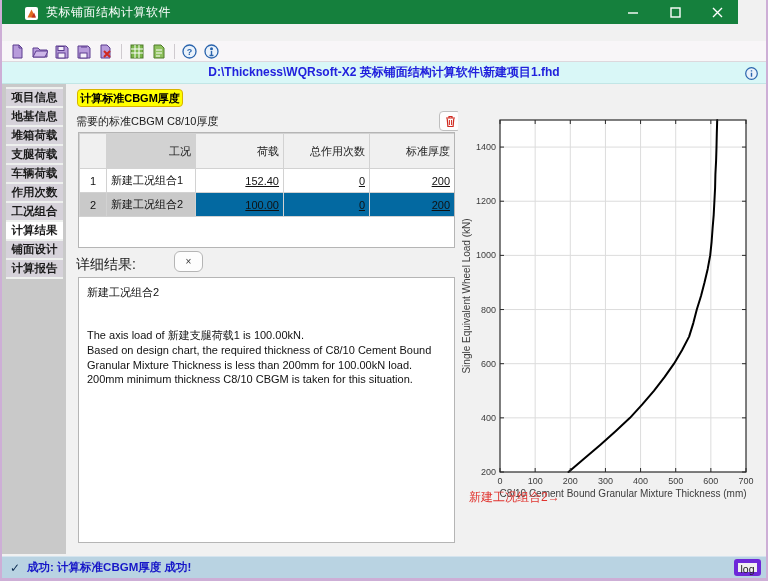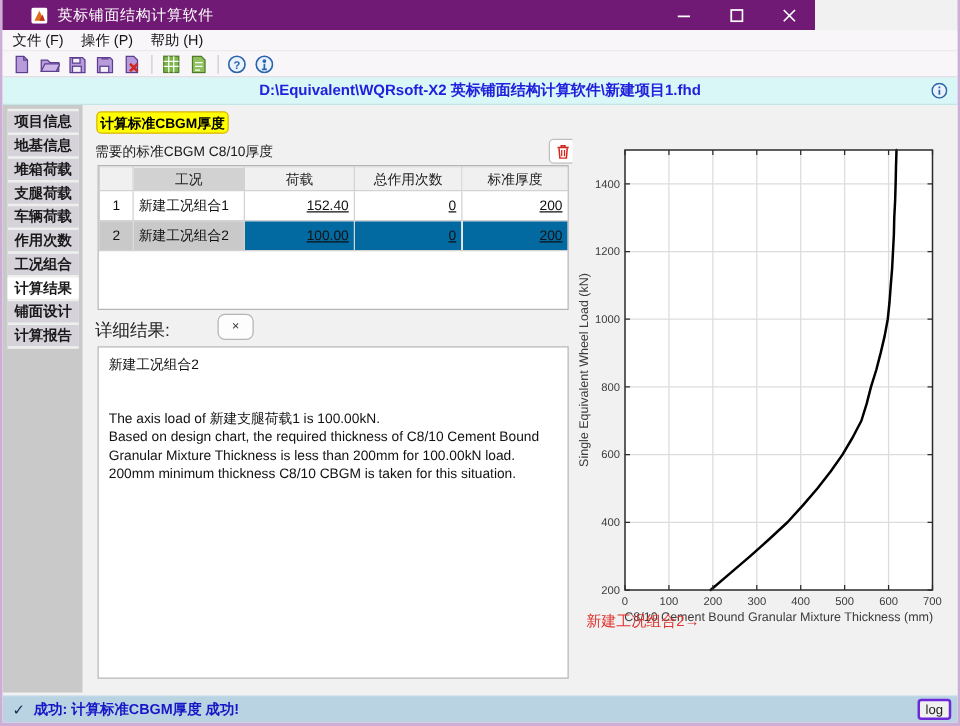--- a/index.html
+++ b/index.html
@@ -1,19 +1,19 @@
 <!DOCTYPE html>
 <html><head>
 <meta charset="utf-8">
 <style>
   html,body{margin:0;padding:0;background:#888;font-family:"Liberation Sans","DejaVu Sans",sans-serif;}
   .window{position:relative;width:768px;height:581px;background:#f1f1f1;overflow:hidden;box-sizing:border-box;
           border-left:2px solid #cdaed6;border-right:2px solid #cdaed6;border-bottom:3px solid #cdaed6;}
   
-  .titlebar{position:absolute;left:-2px;top:0;width:652px;height:24px;background:#701a75;display:flex;align-items:center;}
+  .titlebar{position:absolute;left:-2px;top:0;width:738px;height:24px;background:#15803d;display:flex;align-items:center;}
   .app-icon{width:13px;height:13px;margin-left:25px;display:inline-block;}
   .title{color:#fff;font-size:12px;margin-left:8px;letter-spacing:.5px;}
   .win-controls{margin-left:auto;display:flex;height:100%;}
   .win-btn{width:42px;height:100%;display:flex;align-items:center;justify-content:center;color:#fff;}
   
   .menubar{position:absolute;left:0;top:24px;width:764px;height:17px;background:#f8f6f8;display:flex;align-items:center;padding-left:8px;box-sizing:border-box;border-bottom:1px solid #eceaec;}
   .menu-item{font-size:11.5px;color:#141414;margin-right:14px;}
   
   .toolbar{position:absolute;left:0;top:41px;width:764px;height:21px;background:#f8f6f8;display:flex;align-items:center;padding-left:7px;box-sizing:border-box;border-bottom:1px solid #ddd8dd;}
   .tb-icon{width:17px;height:17px;margin-right:5px;display:flex;align-items:center;justify-content:center;}
@@ -30,41 +30,41 @@
   .side-item.selected{background:#ffffff;}
   
   .calc-btn{position:absolute;left:75px;top:89px;width:106px;height:18px;background:#ffff00;border:1px solid #d8b400;border-radius:4px;
             font-size:11px;font-weight:bold;color:#000;font-family:inherit;padding:0;cursor:pointer;}
   .table-title{position:absolute;left:74px;top:114px;font-size:11px;color:#202020;}
   .trash-btn{position:absolute;left:437px;top:111px;width:22px;height:20px;background:#fdfdfd;border:1px solid #bfbfbf;border-radius:4px;
              display:flex;align-items:center;justify-content:center;padding:0;cursor:pointer;}
   .table-box{position:absolute;left:76px;top:132px;width:377px;height:116px;background:#fff;border:1px solid #b5b5b5;box-sizing:border-box;overflow:hidden;}
   table.grid{border-collapse:collapse;font-size:11px;color:#111;table-layout:fixed;width:375px;}
   table.grid td,table.grid th{border:1px solid #d2d2d2;padding:0 4px;overflow:hidden;white-space:nowrap;box-sizing:border-box;}
-  table.grid th{height:19px;background:#f0f0f0;font-weight:400;text-align:center;color:#222;}
+  table.grid th{height:35px;background:#f0f0f0;font-weight:400;text-align:right;color:#222;}
   table.grid th.hl{background:#d2d2d2;}
   table.grid td{height:24px;background:#fff;}
   td.rownum{background:#f0f0f0;text-align:center;}
   td.num{text-align:right;text-decoration:underline;}
   tr.sel td{background:#0369a1;}
   tr.sel td.rownum,tr.sel td.case{background:#c9c9c9;}
   .detail-label{position:absolute;left:74px;top:256px;font-size:14px;color:#202020;}
   .x-btn{position:absolute;left:172px;top:251px;width:29px;height:21px;background:#fdfdfd;border:1px solid #b5b5b5;border-radius:6px;
          font-size:10px;color:#333;padding:0;cursor:pointer;font-family:inherit;}
   .detail-box{position:absolute;left:76px;top:277px;width:377px;height:266px;background:#fff;border:1px solid #b5b5b5;box-sizing:border-box;
               font-size:11px;color:#111;padding:7px 8px;line-height:1.35;overflow:hidden;}
   .detail-body{margin-top:28px;white-space:pre-wrap;}
   
   .chart-panel{position:absolute;left:456px;top:84px;width:312px;height:472px;background:#f1f1f1;}
   .chart-annotation{position:absolute;left:11px;top:405px;font-size:12px;color:#e0332e;}
   
   .statusbar{position:absolute;left:0;top:556px;width:764px;height:22px;background:#b9d3e2;border-top:1px solid #d5e4ee;display:flex;align-items:center;box-sizing:border-box;}
   .check{color:#0a2a50;font-size:12px;font-weight:bold;margin-left:8px;}
   .status-msg{color:#1717c8;font-size:11.5px;font-weight:bold;margin-left:7px;}
-  .log-btn{margin-left:auto;margin-right:5px;width:27px;height:17px;background:#f0f0f0;border:2px solid #6d28d9;border-radius:3px;
+  .log-btn{margin-left:auto;margin-right:5px;width:27px;height:17px;background:#f0f0f0;border:4px solid #6d28d9;border-radius:3px;
            font-size:10.5px;color:#222;padding:0;font-family:inherit;cursor:pointer;}
 </style>
 </head>
 <body>
 
 <div class="window">
 
   <div class="titlebar">
     <span class="app-icon">
       <svg width="13" height="13">
@@ -86,25 +86,20 @@
           </svg>
         </span>
       <span class="win-btn">
           <svg width="11" height="11">
             <path d="M1 1 L10 10 M10 1 L1 10" stroke="#fff" stroke-width="1.4"></path>
           </svg>
         </span>
     </div>
   </div>
 
-  <div class="menubar">
-    <span class="menu-item">文件 (F)</span>
-    <span class="menu-item">操作 (P)</span>
-    <span class="menu-item">帮助 (H)</span>
-  </div>
 
   <div class="toolbar">
     <span class="tb-icon">
       <svg width="15" height="15">
           <path d="M3 1 h6 l3 3 v10 h-9 z" fill="#b79bdb" stroke="#5c3d8f"></path>
           <path d="M9 1 v3 h3" fill="none" stroke="#5c3d8f"></path>
         </svg>
       </span>
     <span class="tb-icon">
       <svg width="16" height="15">
@@ -155,21 +150,21 @@
     <span class="tb-icon">
       <svg width="15" height="15">
           <circle cx="7.5" cy="7.5" r="6.5" fill="#eaf2fb" stroke="#2a64ad" stroke-width="1.3"></circle>
           <circle cx="7.5" cy="4.8" r="1.5" fill="#2a64ad"></circle>
           <path d="M7.5 7 v4.5 M5.5 11.5 h4" stroke="#2a64ad" stroke-width="1.4"></path>
         </svg>
       </span>
   </div>
 
   <div class="pathbar">
-    <span class="path-text">D:\Equivalent\WQRsoft-X2 英标铺面结构计算软件\新建项目1.fhd</span>
+    <span class="path-text">D:\Thickness\WQRsoft-X2 英标铺面结构计算软件\新建项目1.fhd</span>
     <span class="path-icon">
       <svg width="13" height="13">
           <circle cx="6.5" cy="6.5" r="5.8" fill="#eaf2fb" stroke="#2a64ad" stroke-width="1.2"></circle>
           <path d="M6.5 3.2 v1.4 M6.5 5.8 v4" stroke="#2a64ad" stroke-width="1.4"></path>
         </svg></span>
   </div>
 
   <div class="sidebar">
     <div class="sidebar-items" id="sidebar-items">
         <div class="side-item">项目信息</div>

